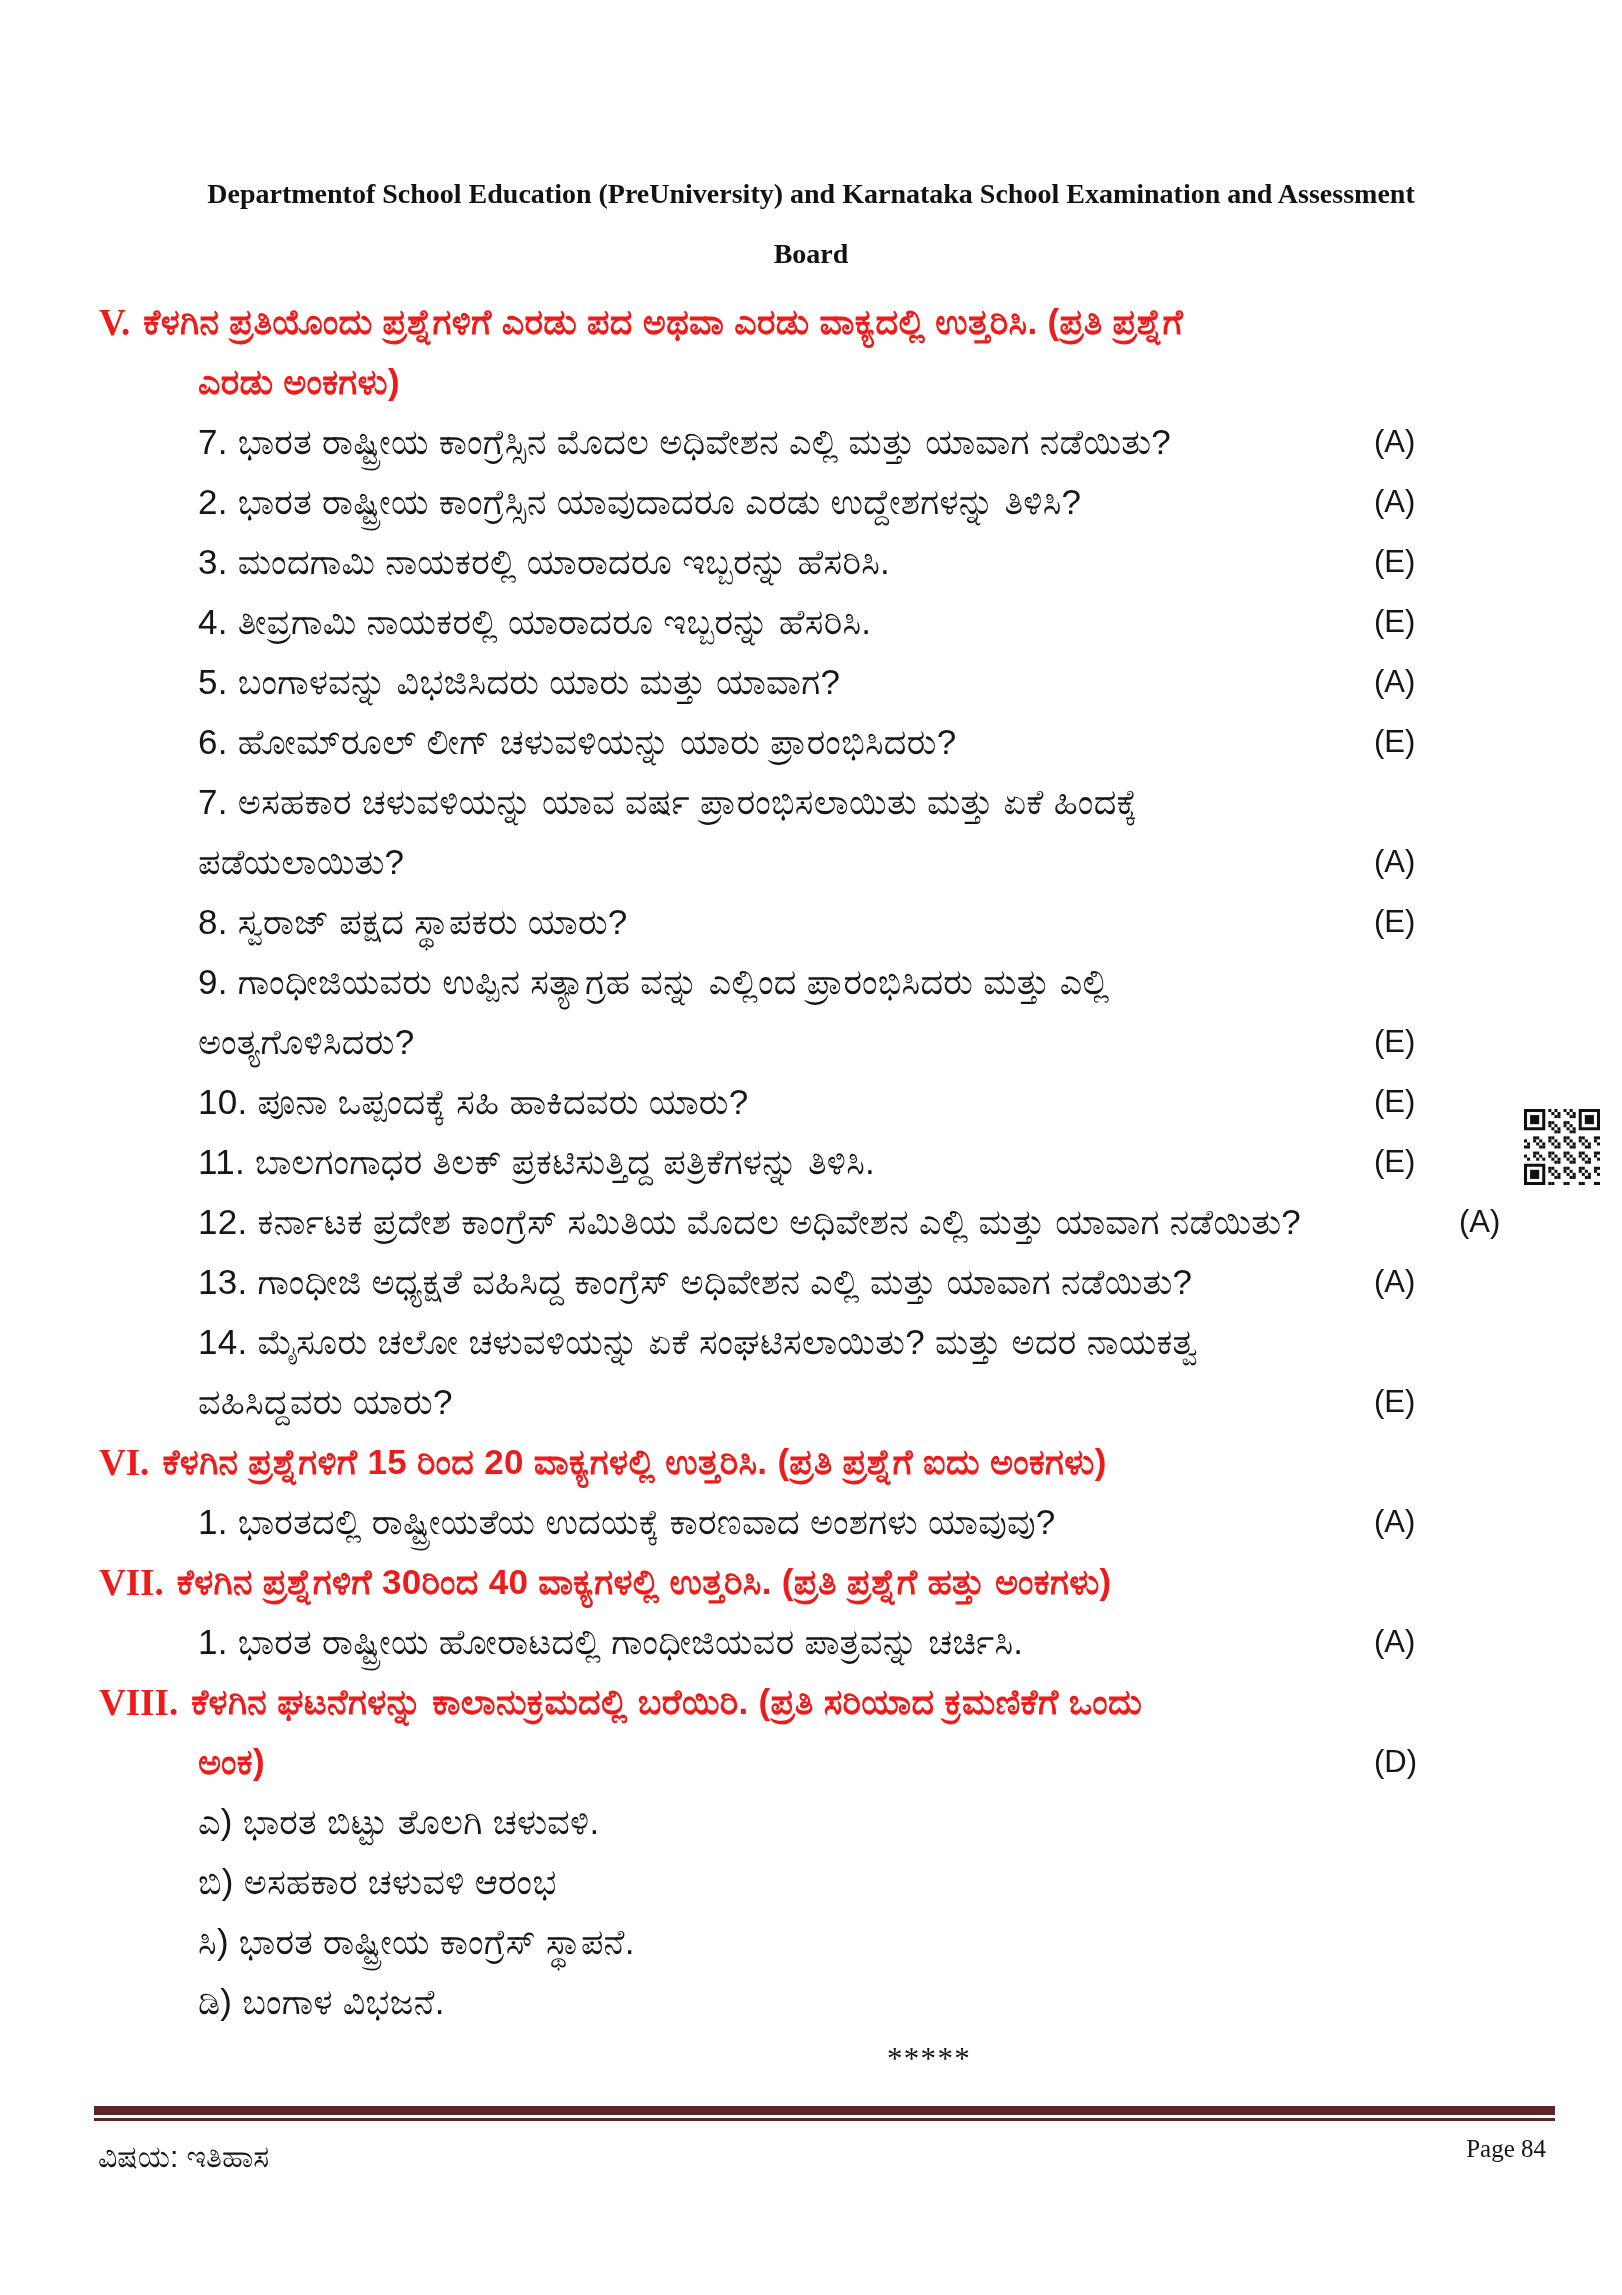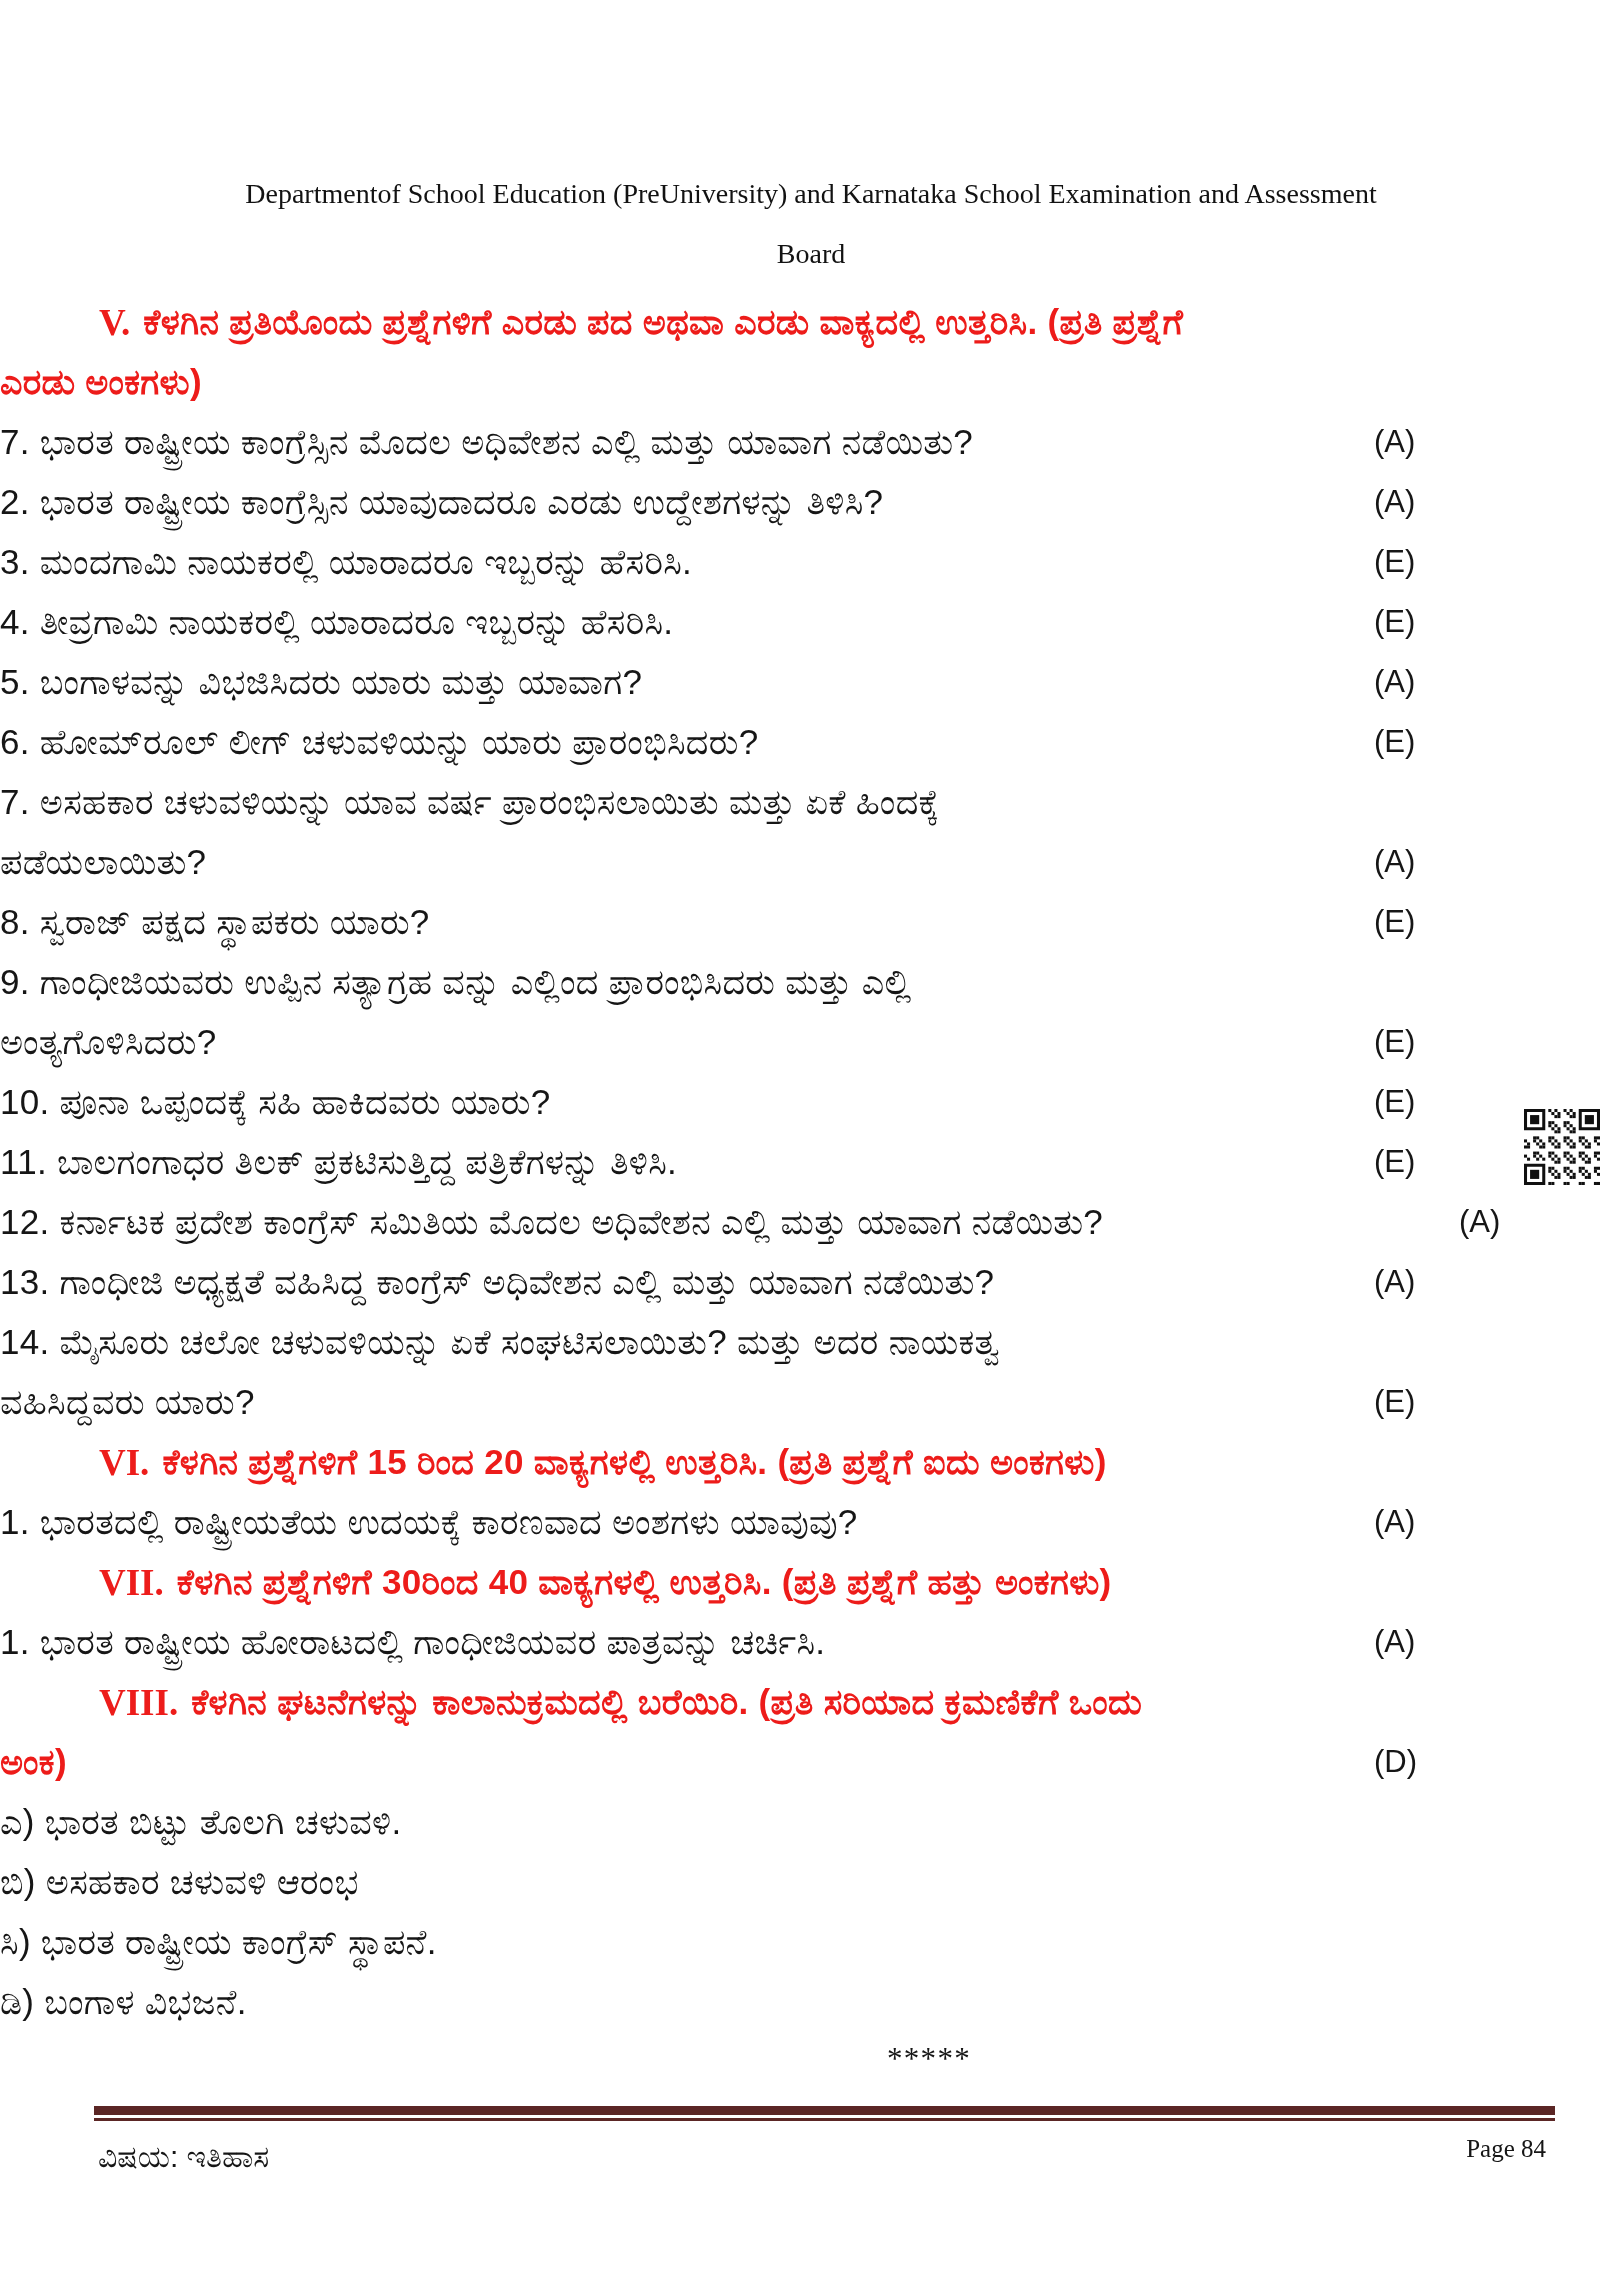--- a/index.html
+++ b/index.html
@@ -3,28 +3,28 @@
 <meta charset="utf-8">
 <style>
   html,body{margin:0;padding:0;}
   body{
     width:1622px;height:2295px;position:relative;background:#ffffff;
     font-family:"Liberation Sans",sans-serif;color:#161616;overflow:hidden;
   }
   
   .doc-header{
     position:absolute;top:164px;left:0;right:0;text-align:center;
-    font-family:"Liberation Serif",serif;font-weight:normal;font-size:28px;
+    font-family:"Liberation Serif",serif;font-weight:bold;font-size:28px;
     line-height:60px;color:#121212;
   }
   
   .doc-body{position:absolute;top:292px;left:0;right:0;}
   .row{position:relative;height:60px;display:flex;align-items:center;white-space:nowrap;}
   .row.ind0{padding-left:99px;}
-  .row.ind1{}
+  .row.ind1{padding-left:198px;}
   .row .txt{font-size:35px;letter-spacing:0.3px;}
   .row.red{color:#ed1c1a;}
   .row.red .txt{font-weight:bold;}
   .num{
     font-family:"Liberation Serif",serif;font-weight:bold;font-size:37px;
     margin-right:13px;
   }
   .num:empty{display:none;}
   .mark{
     position:absolute;left:1374px;top:50%;transform:translateY(-50%);

